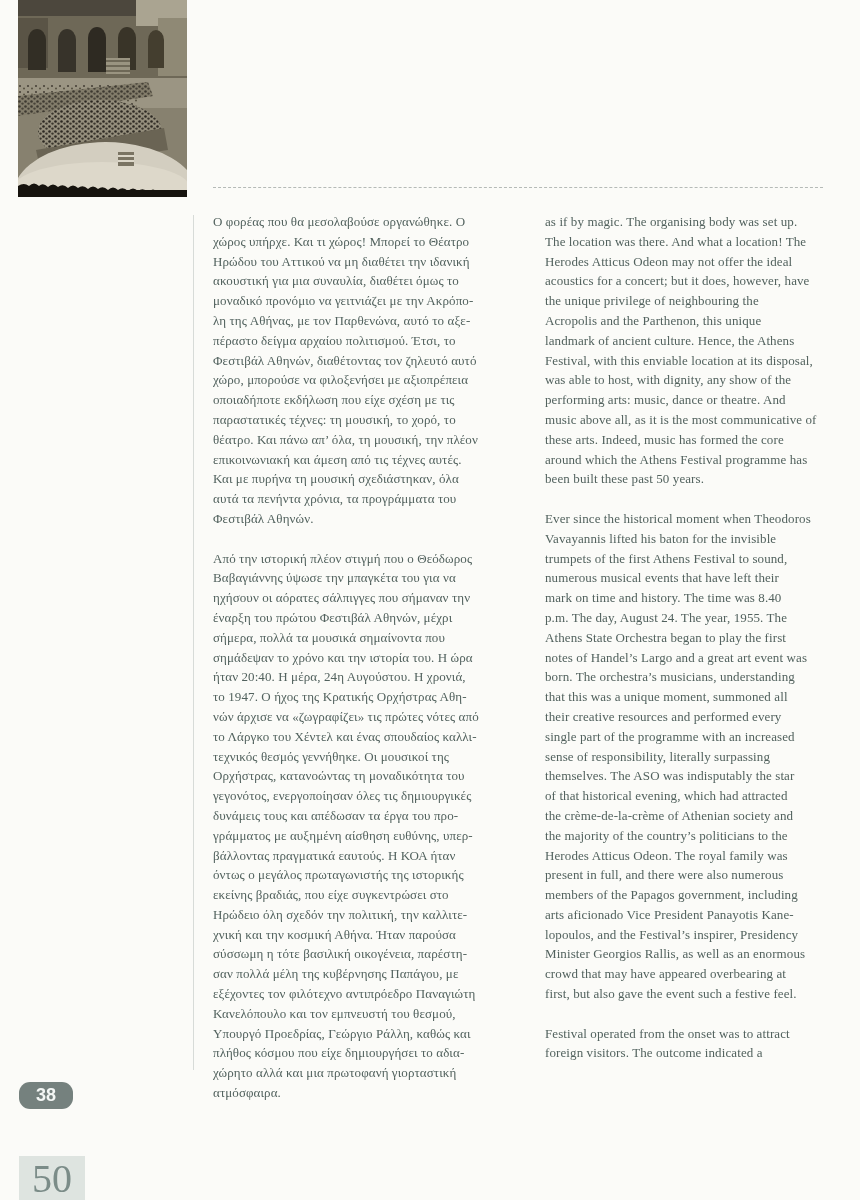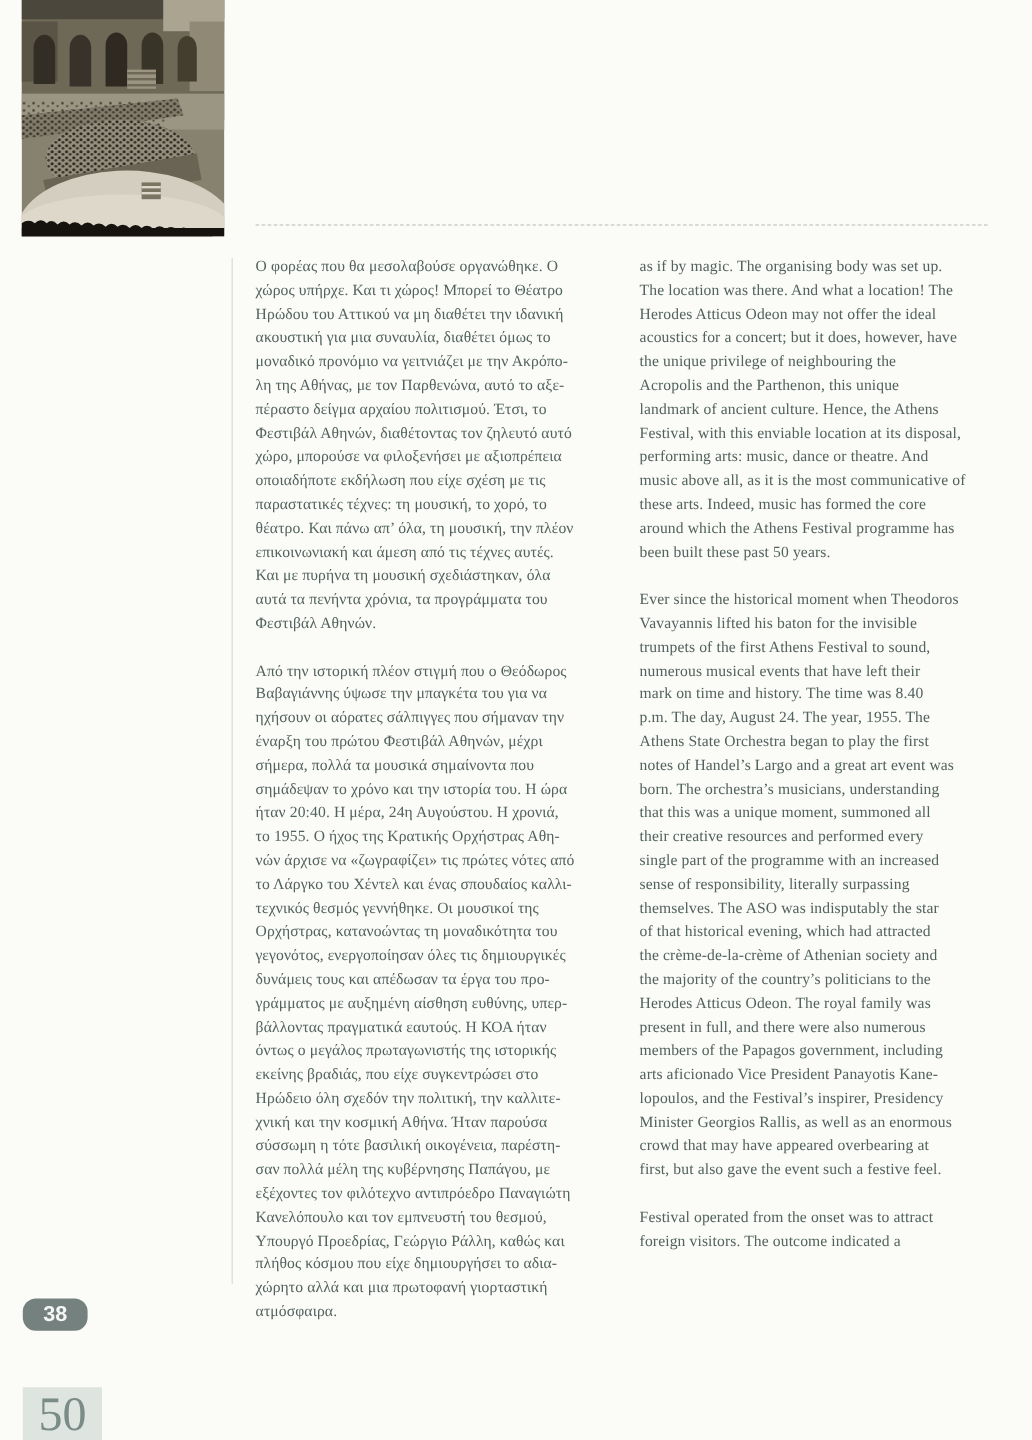--- a/index.html
+++ b/index.html
@@ -3,21 +3,21 @@
 <meta charset="utf-8">
 <title>Page 38</title>
 <style>
   html,body{margin:0;padding:0;background:#fbfbf8;}
   .page{position:relative;width:860px;height:1200px;background:#fbfbf8;overflow:hidden;
         font-family:"Liberation Serif","DejaVu Serif",serif;color:#52625e;}
   .photo{position:absolute;left:18px;top:0;width:169px;height:197px;display:block;}
   .dashed-rule{position:absolute;left:213px;top:187px;width:610px;height:0;
                border-top:1px dashed #b5bab7;}
   .v-rule{position:absolute;left:193px;top:215px;width:1px;height:855px;background:#d7dbd8;}
-  .columns{position:absolute;left:213px;top:212px;display:flex;gap:12px;}
+  .columns{position:absolute;left:213px;top:212px;display:flex;gap:24px;}
   .col{width:308px;}
   .ln{line-height:19.8px;font-size:13px;white-space:nowrap;letter-spacing:0.1px;}
   .par + .par{margin-top:19.8px;}
   .footer-pageno{position:absolute;left:19px;top:1082px;width:54px;height:27px;
                  background:#75817e;color:#f4f7f5;display:flex;align-items:center;justify-content:center;
                  font-family:"Liberation Sans","DejaVu Sans",sans-serif;font-size:18px;font-weight:600;border-radius:11px;}
   .footer-logo{position:absolute;left:19px;top:1156px;width:66px;height:85px;background:#dee4e0;
                color:#7b8c88;padding:0;box-sizing:border-box;}
   .logo-big{font-size:40px;line-height:38px;margin:4px 0 0 13px;font-weight:400;}
   .logo-line{margin-left:16px;font-size:9px;line-height:12.5px;text-transform:uppercase;}
@@ -104,21 +104,21 @@
           <div class="ln">Φεστιβάλ Αθηνών.</div>
         </div>
         <div class="par">
           <div class="ln">Από την ιστορική πλέον στιγμή που ο Θεόδωρος</div>
           <div class="ln">Βαβαγιάννης ύψωσε την μπαγκέτα του για να</div>
           <div class="ln">ηχήσουν οι αόρατες σάλπιγγες που σήμαναν την</div>
           <div class="ln">έναρξη του πρώτου Φεστιβάλ Αθηνών, μέχρι</div>
           <div class="ln">σήμερα, πολλά τα μουσικά σημαίνοντα που</div>
           <div class="ln">σημάδεψαν το χρόνο και την ιστορία του. Η ώρα</div>
           <div class="ln">ήταν 20:40. Η μέρα, 24η Αυγούστου. Η χρονιά,</div>
-          <div class="ln">το 1955. Ο ήχος της Κρατικής Ορχήστρας Αθη-</div>
+          <div class="ln">το 1947. Ο ήχος της Κρατικής Ορχήστρας Αθη-</div>
           <div class="ln">νών άρχισε να «ζωγραφίζει» τις πρώτες νότες από</div>
           <div class="ln">το Λάργκο του Χέντελ και ένας σπουδαίος καλλι-</div>
           <div class="ln">τεχνικός θεσμός γεννήθηκε. Οι μουσικοί της</div>
           <div class="ln">Ορχήστρας, κατανοώντας τη μοναδικότητα του</div>
           <div class="ln">γεγονότος, ενεργοποίησαν όλες τις δημιουργικές</div>
           <div class="ln">δυνάμεις τους και απέδωσαν τα έργα του προ-</div>
           <div class="ln">γράμματος με αυξημένη αίσθηση ευθύνης, υπερ-</div>
           <div class="ln">βάλλοντας πραγματικά εαυτούς. Η ΚΟΑ ήταν</div>
           <div class="ln">όντως ο μεγάλος πρωταγωνιστής της ιστορικής</div>
           <div class="ln">εκείνης βραδιάς, που είχε συγκεντρώσει στο</div>
@@ -137,20 +137,21 @@
     <div class="col">
         <div class="par">
           <div class="ln">as if by magic. The organising body was set up.</div>
           <div class="ln">The location was there. And what a location! The</div>
           <div class="ln">Herodes Atticus Odeon may not offer the ideal</div>
           <div class="ln">acoustics for a concert; but it does, however, have</div>
           <div class="ln">the unique privilege of neighbouring the</div>
           <div class="ln">Acropolis and the Parthenon, this unique</div>
           <div class="ln">landmark of ancient culture. Hence, the Athens</div>
           <div class="ln">Festival, with this enviable location at its disposal,</div>
+          <div class="ln">was able to host, with dignity, any show of the</div>
           <div class="ln">performing arts: music, dance or theatre. And</div>
           <div class="ln">music above all, as it is the most communicative of</div>
           <div class="ln">these arts. Indeed, music has formed the core</div>
           <div class="ln">around which the Athens Festival programme has</div>
           <div class="ln">been built these past 50 years.</div>
         </div>
         <div class="par">
           <div class="ln">Ever since the historical moment when Theodoros</div>
           <div class="ln">Vavayannis lifted his baton for the invisible</div>
           <div class="ln">trumpets of the first Athens Festival to sound,</div>

